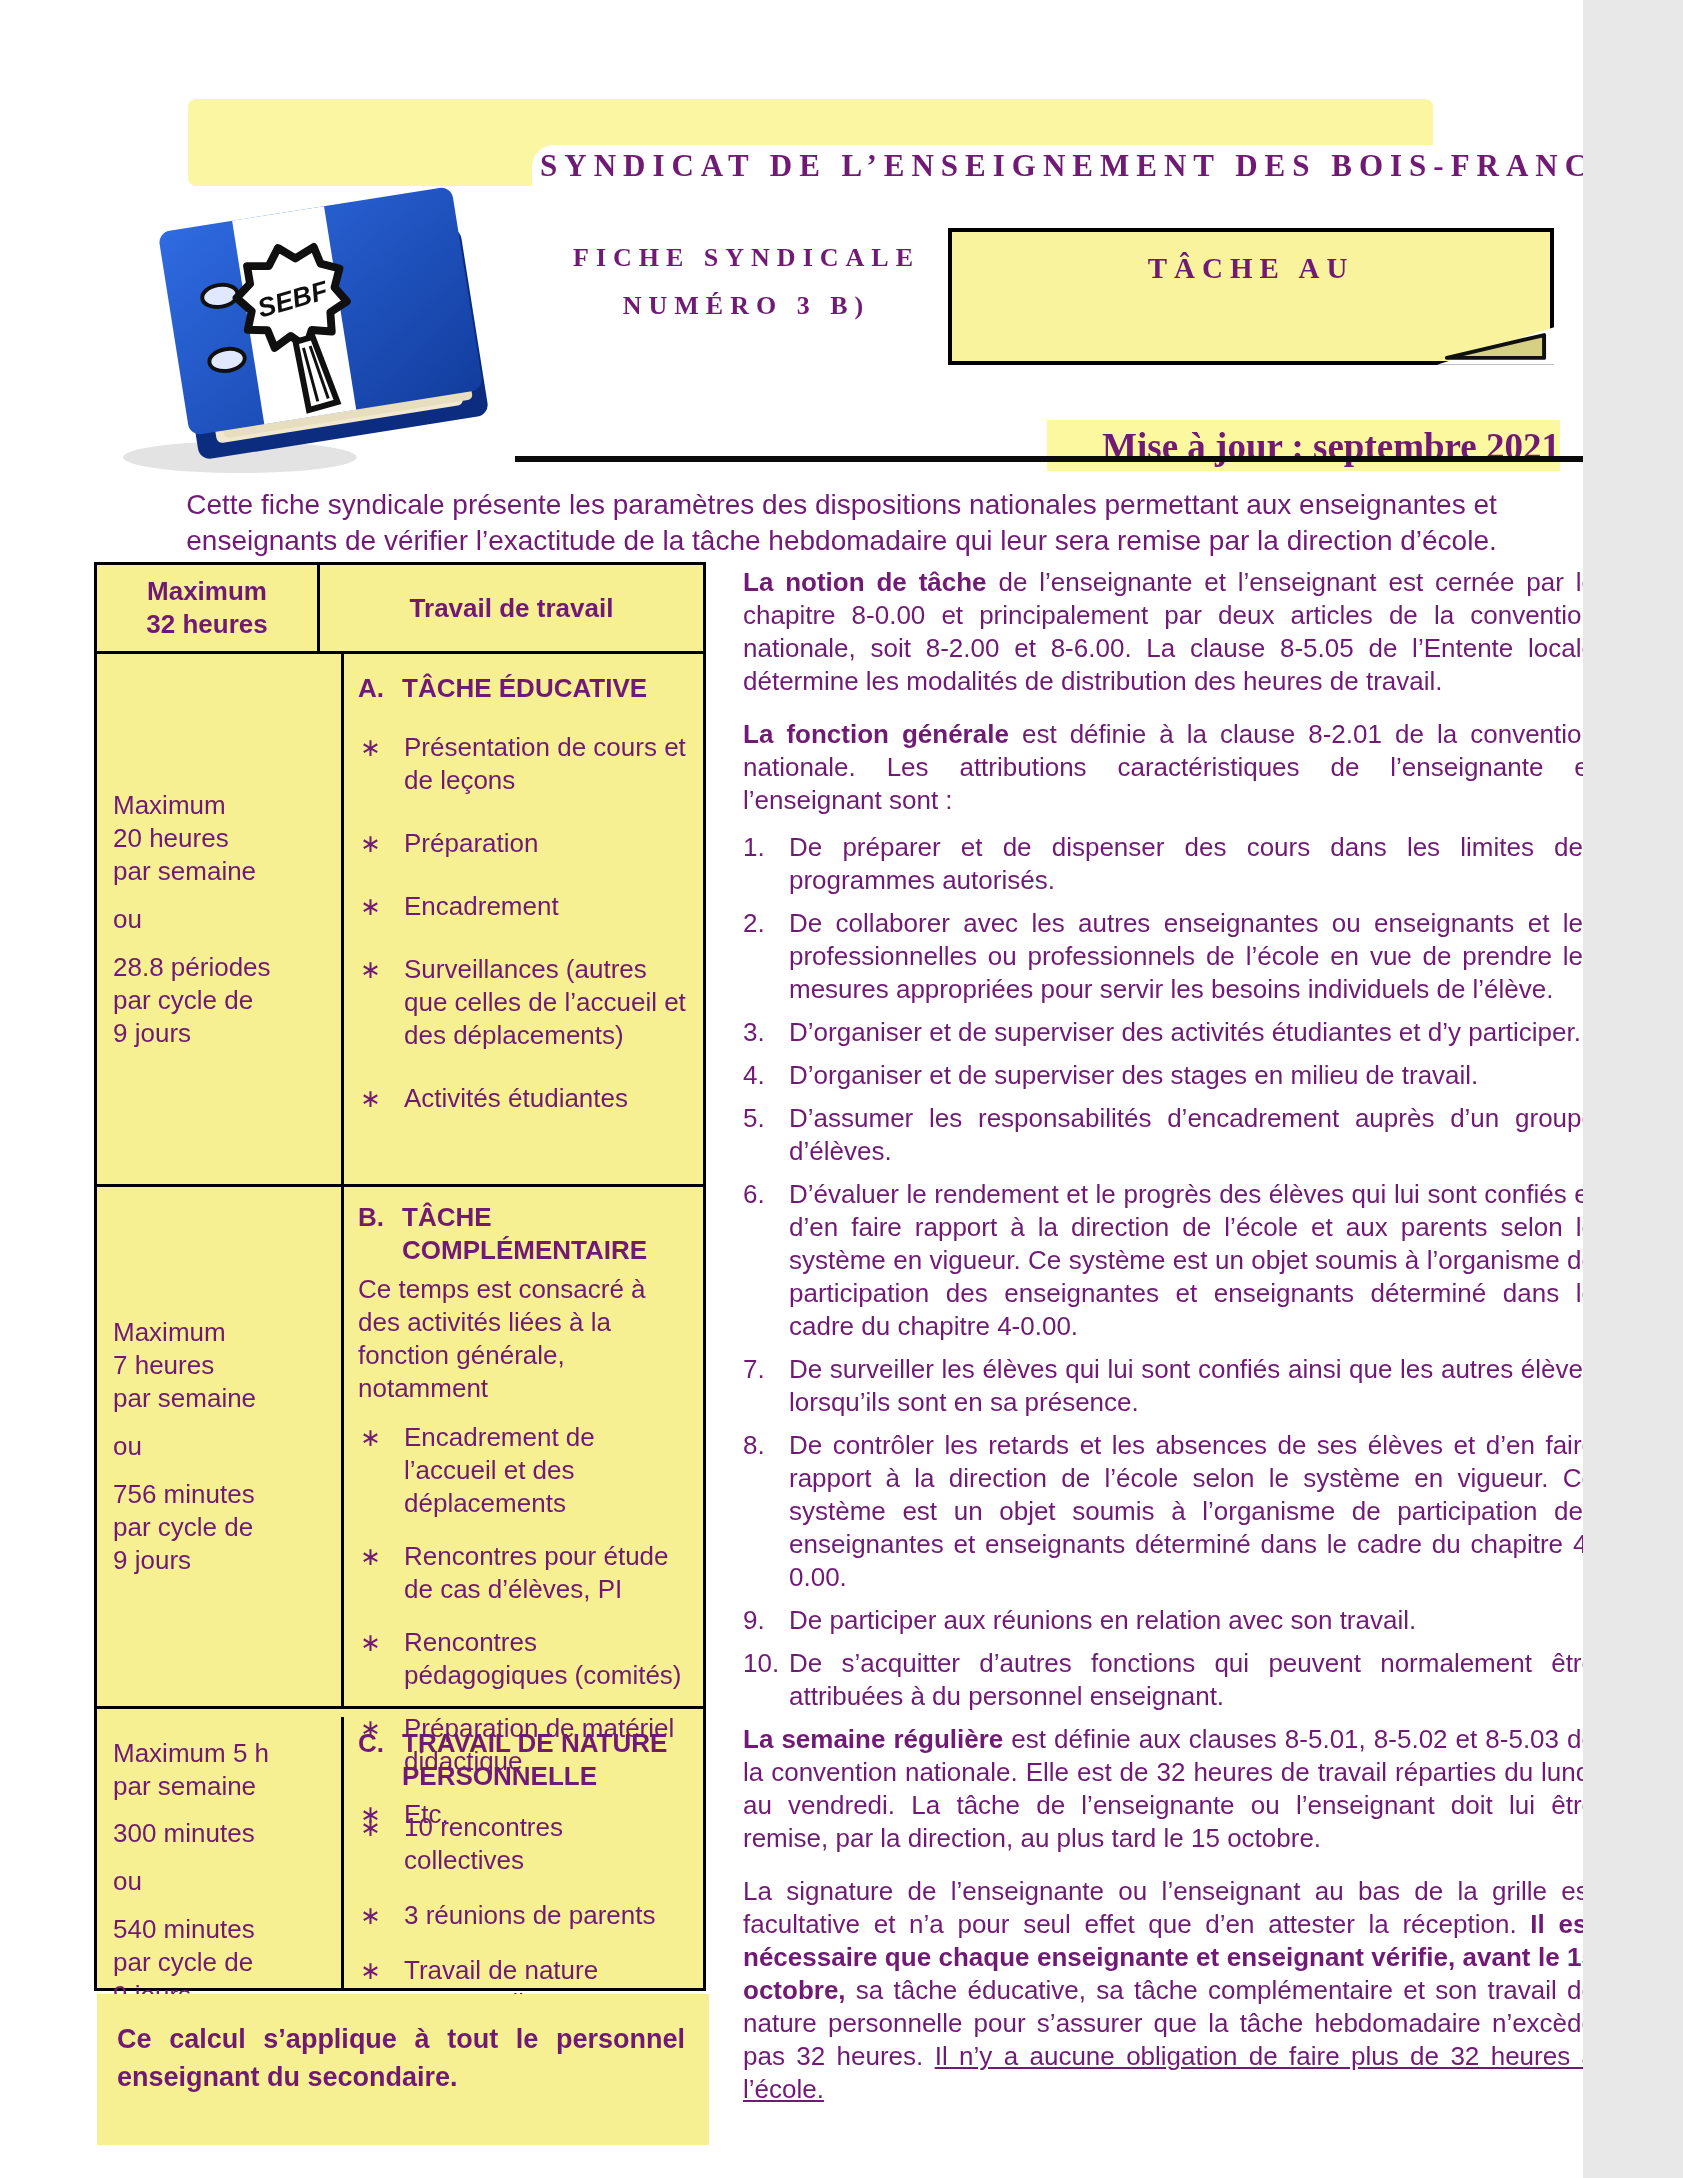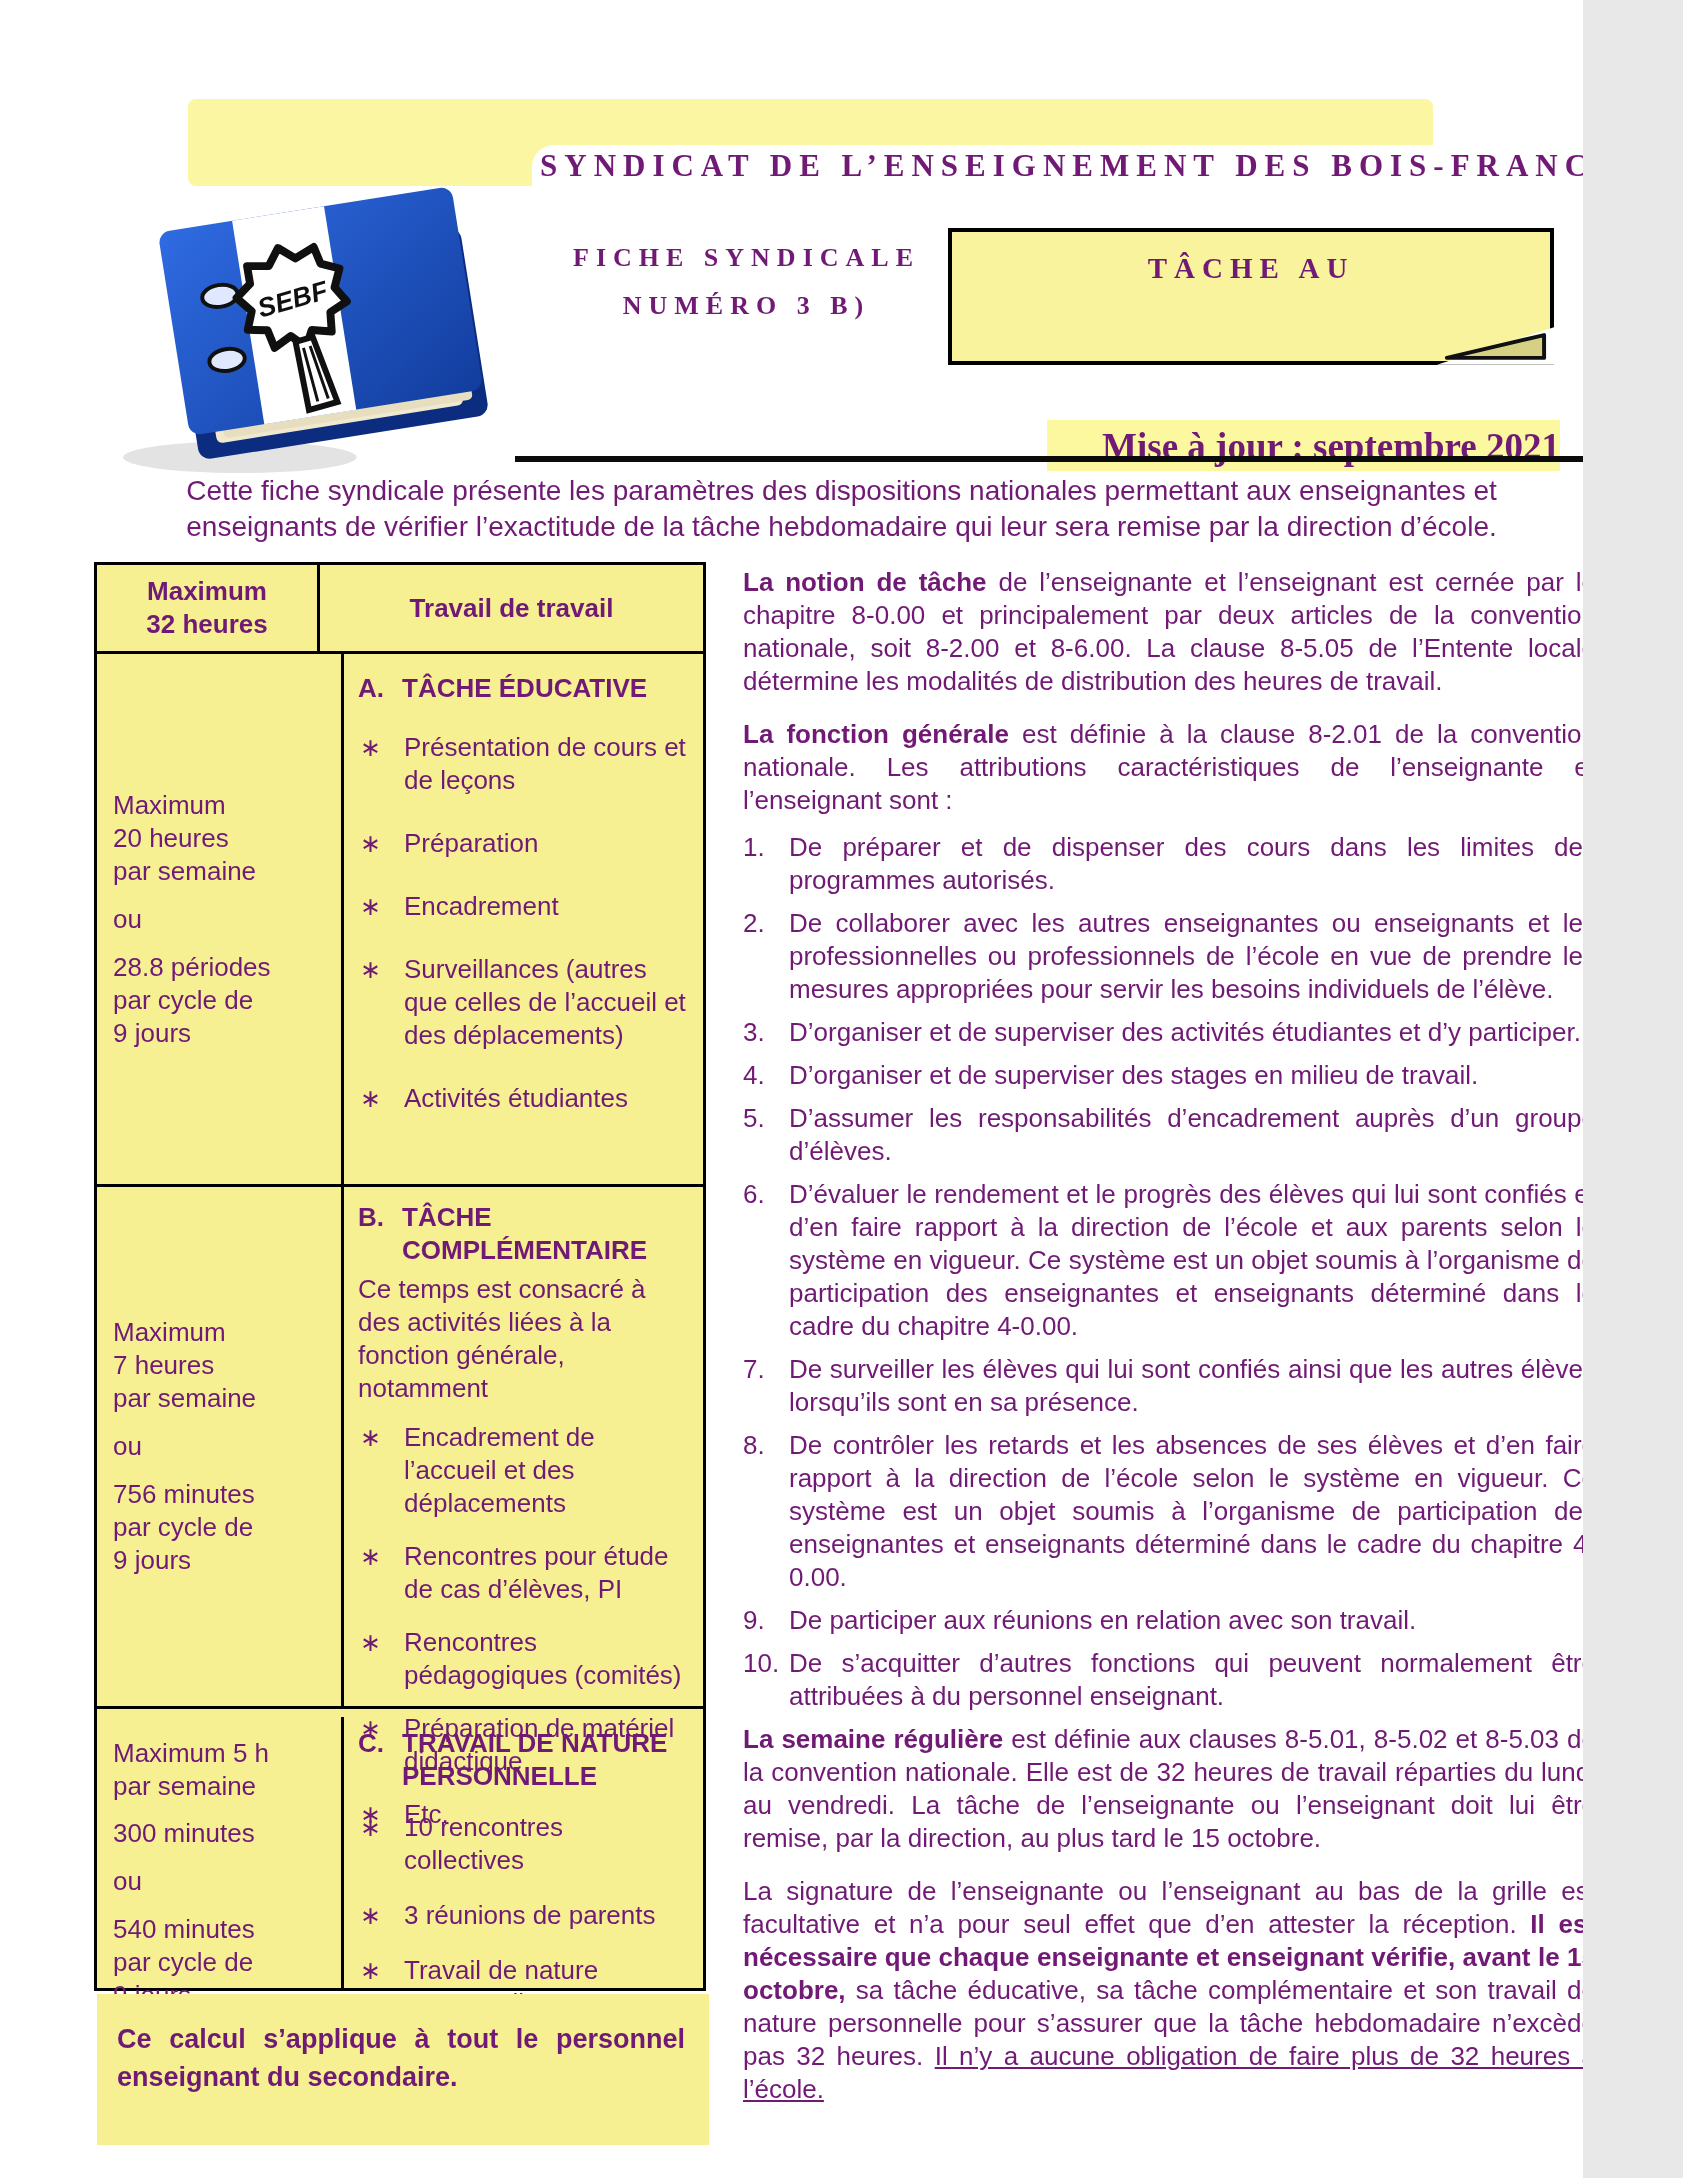--- a/index.html
+++ b/index.html
@@ -22,21 +22,21 @@
         background:#F8F39C;border:4px solid #000;
         font-family:"Liberation Serif",serif;font-weight:bold;font-size:29px;
         letter-spacing:7px;text-align:center;line-height:44px;padding-top:14px;}
   .fold{position:absolute;right:-4px;bottom:-4px;}
   .maj{position:absolute;left:1047px;top:420px;width:513px;height:51px;
         background:#FBF89F;font-family:Liberation Serif, serif;font-weight:bold;
         font-size:37px;text-align:right;line-height:53px;}
   .rule{position:absolute;left:515px;top:456px;width:1089px;height:6px;background:#0b0b0b;}
 
   
-  .intro{position:absolute;left:99px;top:473px;width:1485px;text-align:center;
+  .intro{position:absolute;left:99px;top:487px;width:1485px;text-align:center;
         font-size:28px;line-height:36px;}
 
   
   .task-table{position:absolute;left:94px;top:562px;width:606px;
         border:3px solid #000;background:#F6F092;font-size:26px;line-height:33px;}
   .t-row{display:flex;border-top:3px solid #000;}
   .t-row.first{border-top:none;}
   .t-left{flex:0 0 220px;border-right:3px solid #000;padding:0 8px 0 16px;
         display:flex;flex-direction:column;}
   .t-right{flex:1;padding:0 14px 0 14px;}

